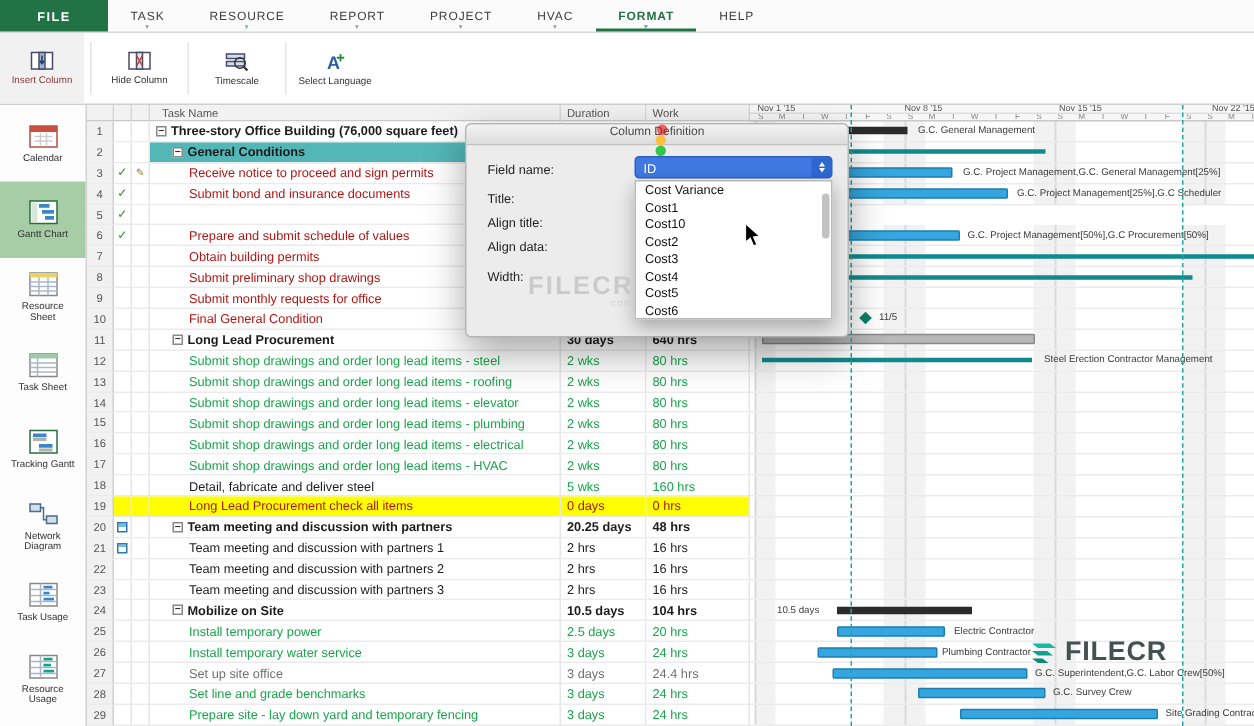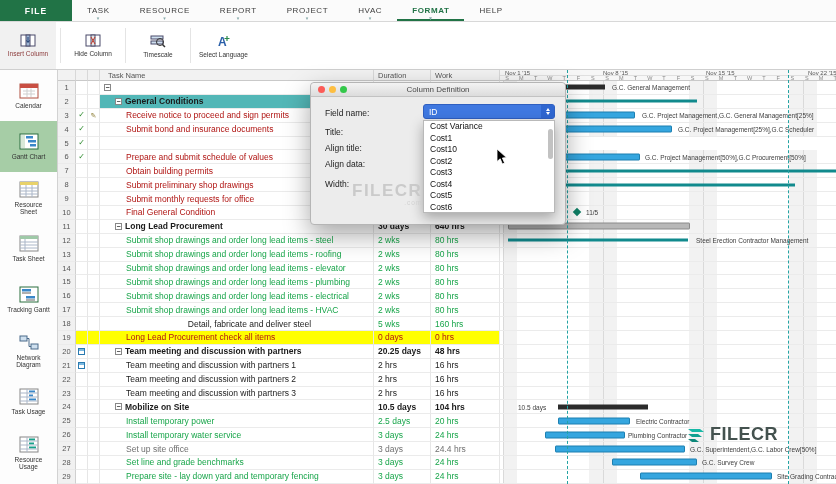--- a/index.html
+++ b/index.html
@@ -69,21 +69,21 @@
   .gbar.blue { height:7px; background:#35a6df; border:1px solid #1d7fb0; border-radius:1px; }
   .gbar.gray { height:7px; background:#b8b8b8; border:1px solid #8a8a8a; border-radius:1px; }
   .gbar.teal { height:3px; background:#118a8d; }
   .gbar.mile { width:6px; height:6px; background:#0e8066; transform:translateY(-50%) rotate(45deg); }
   .glabel { position:absolute; top:50%; transform:translateY(-50%); font-size:6.5px; color:#3d3d3d; white-space:nowrap; z-index:2; }
   .status-line { position:absolute; top:0; bottom:0; width:0; border-left:1px dashed #23a3a3; z-index:3; }
   .sl-a { left:509px; } .sl-b { left:730px; }
 
   
   .dialog { position:absolute; left:310px; top:82px; width:256px; height:143px; background:#ececec; border:1px solid #b5b5b5; border-radius:4px; box-shadow:0 10px 26px rgba(0,0,0,.35); z-index:10; }
-  .dialog-titlebar { height:14px; background:linear-gradient(#f3f3f3,#dcdcdc); border-bottom:1px solid #c2c2c2; border-radius:4px 4px 0 0; position:relative; display:flex; align-items:center; }
+  .dialog-titlebar { height:14px; background:linear-gradient(#f3f3f3,#dcdcdc); border-bottom:1px solid #c2c2c2; border-radius:4px 4px 0 0; position:relative; display:flex; align-items:center;flex-direction:column; }
   .tl { flex:none; width:7px; height:7px; border-radius:50%; margin-left:4px; }
   .tl.red { background:#fc5b57; margin-left:7px; } .tl.yellow { background:#fdbe41; } .tl.green { background:#34c84a; }
   .dialog-title { position:absolute; left:0; right:0; text-align:center; font-size:8px; color:#4a4a4a; }
   .dlg-label { position:absolute; font-size:8.5px; color:#222; left:14px; }
   .l-field { top:25px; } .l-title { top:44px; } .l-atitle { top:60px; } .l-adata { top:76px; } .l-width { top:96px; }
   .combo { position:absolute; left:112px; top:21px; width:132px; height:15px; background:#3f78e0; border:1px solid #2f5fc0; border-radius:3px; color:#fff; font-size:8.5px; display:flex; align-items:center; padding-left:5px; }
   .combo-btn { position:absolute; right:0; top:0; bottom:0; width:13px; background:#2f66d0; border-radius:0 2px 2px 0; display:flex; flex-direction:column; align-items:center; justify-content:center; }
   .arr-up { width:0; height:0; border-left:2.5px solid transparent; border-right:2.5px solid transparent; border-bottom:3px solid #fff; margin-bottom:1px; }
   .arr-dn { width:0; height:0; border-left:2.5px solid transparent; border-right:2.5px solid transparent; border-top:3px solid #fff; }
   .combo-list { position:absolute; left:112px; top:37px; width:132px; height:93px; background:#fff; border:1px solid #b9b9b9; box-shadow:0 5px 12px rgba(0,0,0,.3); overflow:hidden; }
@@ -297,20 +297,21 @@
             </div>
         </div>
       </div>
       <div class="rows" id="rows">
           <div class="grid-row">
             <div class="cell num">1</div>
             <div class="cell ind"></div>
             <div class="cell ind"></div>
             <div class="cell name c-black b" style="padding-left: 4px;">
               <span class="collapse">−</span>
+              <span>Three-story Office Building (76,000 square feet)</span>
             </div>
             <div class="cell val c-black b"></div>
             <div class="cell val c-black b"></div>
             <div class="cell gantt">
               <div class="gbar black" style="left: 5px; width: 100px;"></div>
               <span class="glabel" style="left: 112px;">G.C. General Management</span>
             </div>
           </div>
           <div class="grid-row">
             <div class="cell num">2</div>
@@ -520,21 +521,21 @@
               <span>Submit shop drawings and order long lead items - HVAC</span>
             </div>
             <div class="cell val c-green">2 wks</div>
             <div class="cell val c-green">80 hrs</div>
             <div class="cell gantt"></div>
           </div>
           <div class="grid-row">
             <div class="cell num">18</div>
             <div class="cell ind"></div>
             <div class="cell ind"></div>
-            <div class="cell name c-black" style="padding-left: 26px; justify-content: center;">
+            <div class="cell name c-black" style="padding-left: 26px;">
               <span>Detail, fabricate and deliver steel</span>
             </div>
             <div class="cell val c-green">5 wks</div>
             <div class="cell val c-green">160 hrs</div>
             <div class="cell gantt"></div>
           </div>
           <div class="grid-row">
             <div class="cell num">19</div>
             <div class="cell ind hl"></div>
             <div class="cell ind hl"></div>

